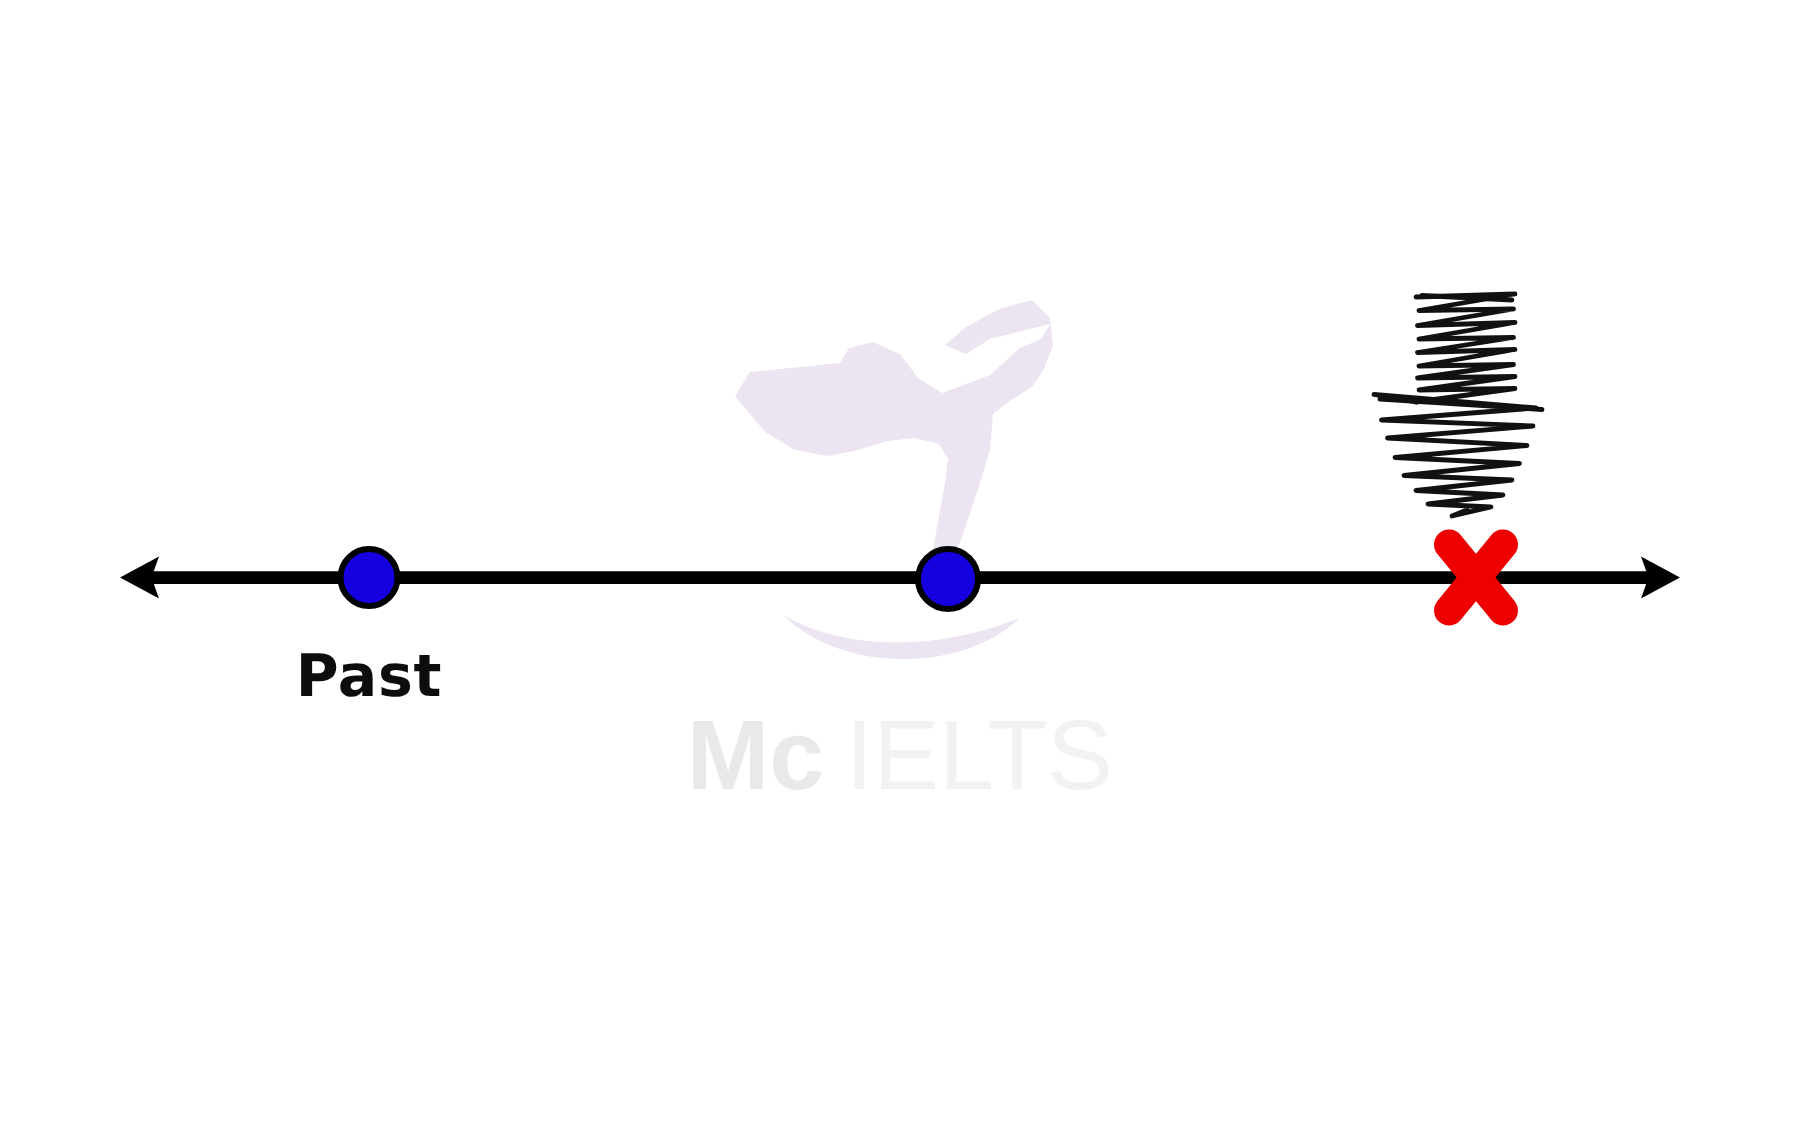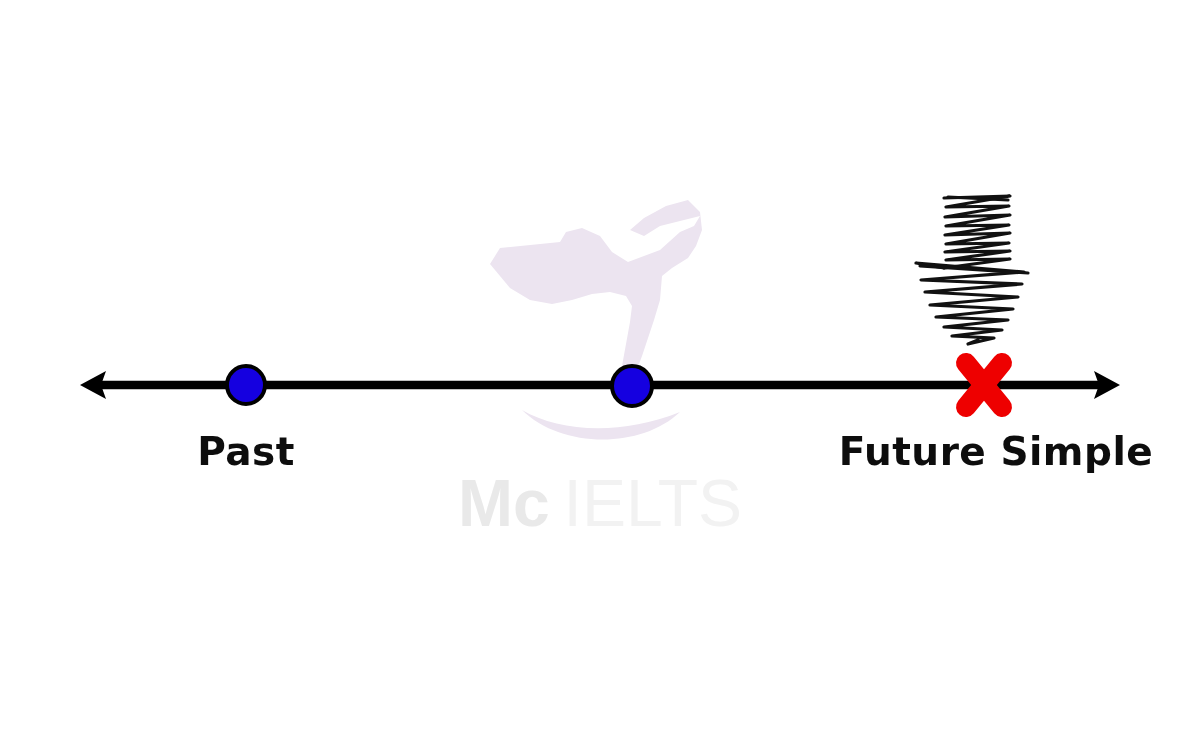--- a/index.html
+++ b/index.html
@@ -111,15 +111,14 @@
       <line x1="966" y1="363" x2="1002" y2="407"></line>
       <line x1="1002" y1="363" x2="966" y2="407"></line>
     </g>
   </svg>
 
   <div class="wm-text">
     <span class="wm-mc">Mc</span><span class="wm-ielts">IELTS</span>
   </div>
 
   <div class="label past">Past</div>
-  <div class="label future">Future Simple</div>
 
 </div>
 
 </body></html>

